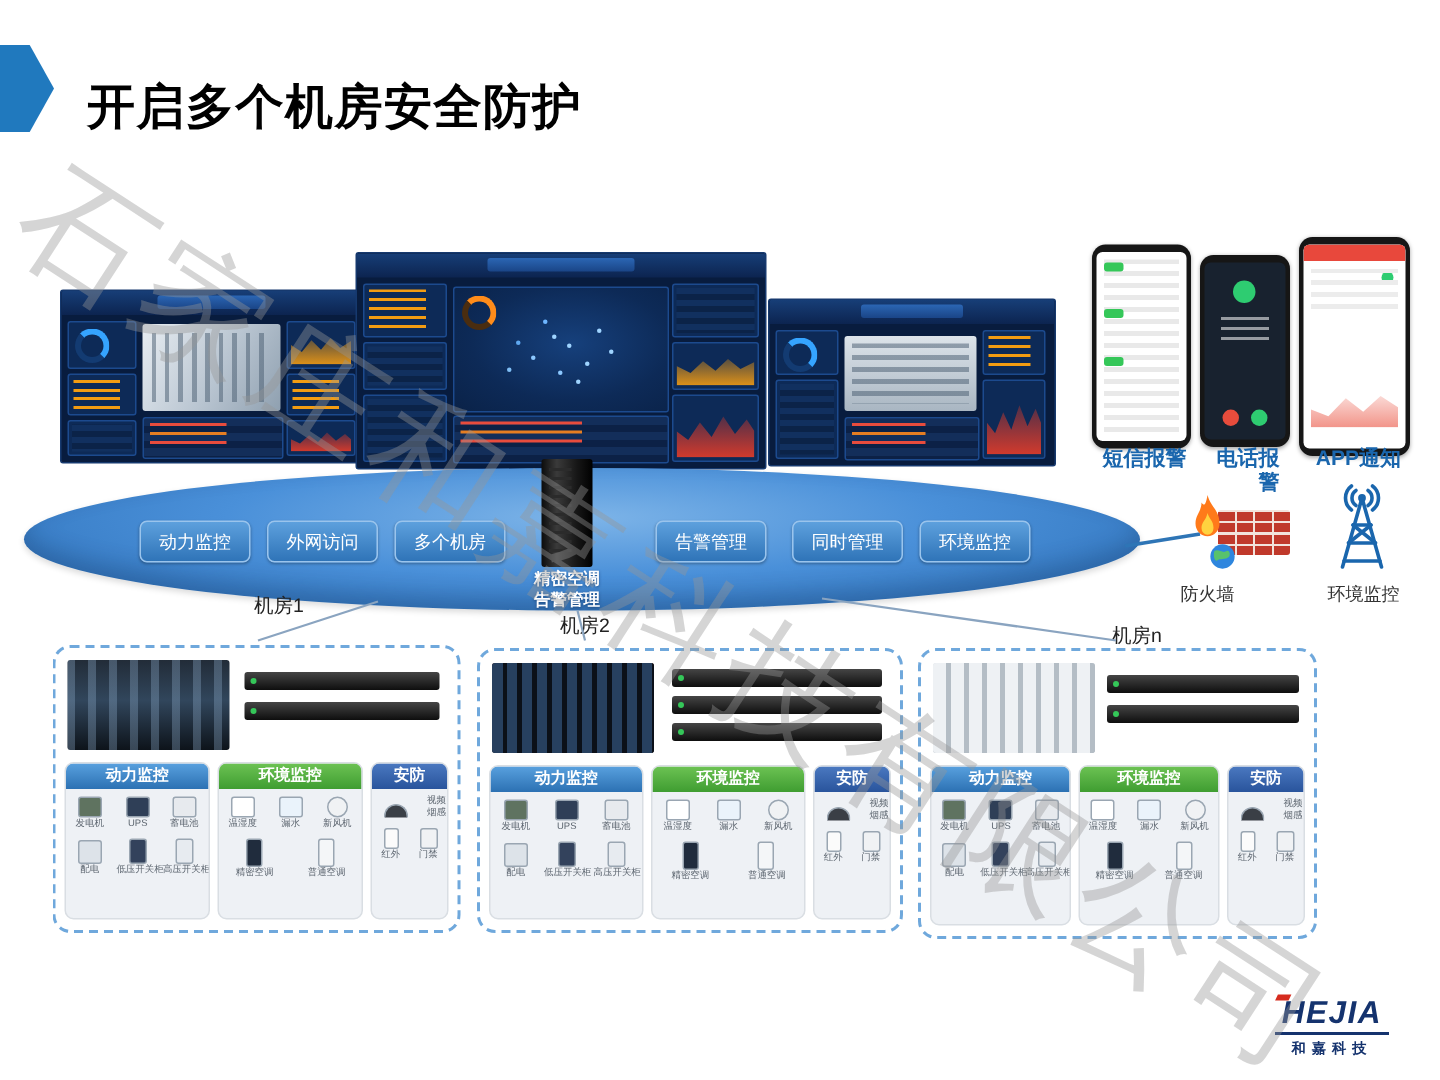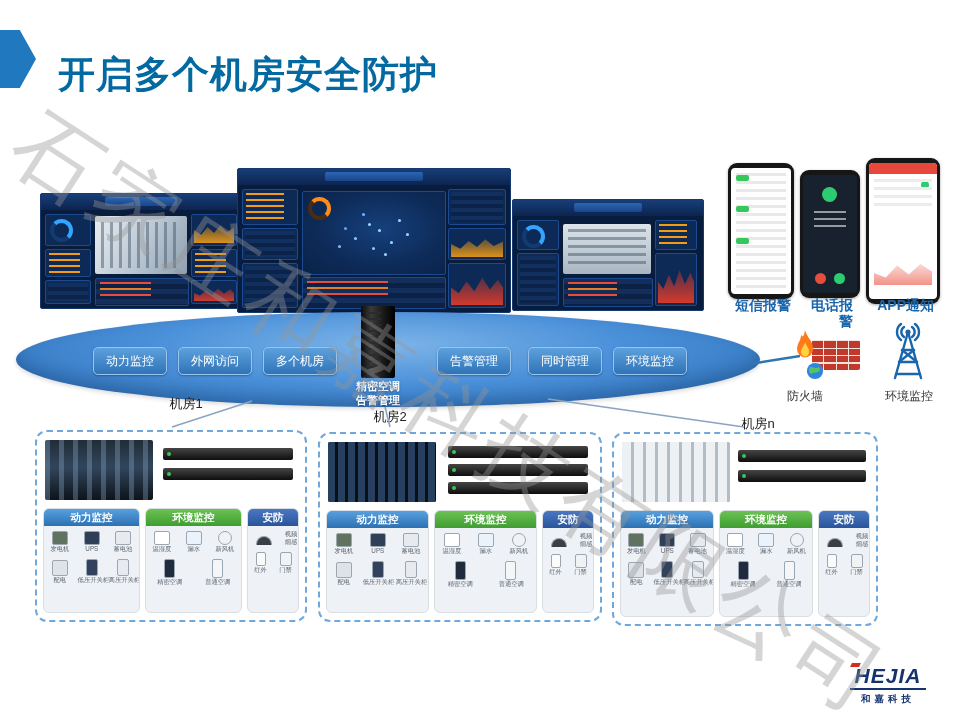--- a/index.html
+++ b/index.html
@@ -4,22 +4,22 @@
 <style>
   html,body { margin:0; padding:0; background:#888; }
   .slide {
     position:relative; width:960px; height:720px; background:#ffffff;
     overflow:hidden; font-family:"Liberation Sans","DejaVu Sans",sans-serif;
     margin:0 auto;
   }
   
   .chevron { position:absolute; left:0; top:30px; width:36px; height:58px; background:#2079be;
     clip-path:polygon(0 0,55% 0,100% 50%,55% 100%,0 100%); }
-  .title { position:absolute; left:58px; top:50px; margin:0; font-size:37px; font-weight:bold;
-    color:#0369a1; letter-spacing:1px; }
+  .title { position:absolute; left:58px; top:50px; margin:0; font-size:32px; font-weight:bold;
+    color:#000000; letter-spacing:1px; }
   
   .watermark { position:absolute; left:52px; top:86px; font-size:86px; white-space:nowrap;
     color:rgba(150,150,150,.40); letter-spacing:7px; transform:rotate(33deg);
     transform-origin:0 0; z-index:60; pointer-events:none; }
   
   .dash { position:absolute; background:#081c3e; border:1px solid #16396e; border-radius:2px; overflow:hidden; }
   .dhd { position:absolute; left:0; right:0; top:0; height:16px; background:linear-gradient(#173e77,#0c2450); }
   .dhd::after { content:""; position:absolute; left:32%; right:32%; top:3px; height:9px;
     background:linear-gradient(#2b66b4,#1a4587); border-radius:2px; }
   .dcol { position:absolute; display:flex; flex-direction:column; gap:3px; }

